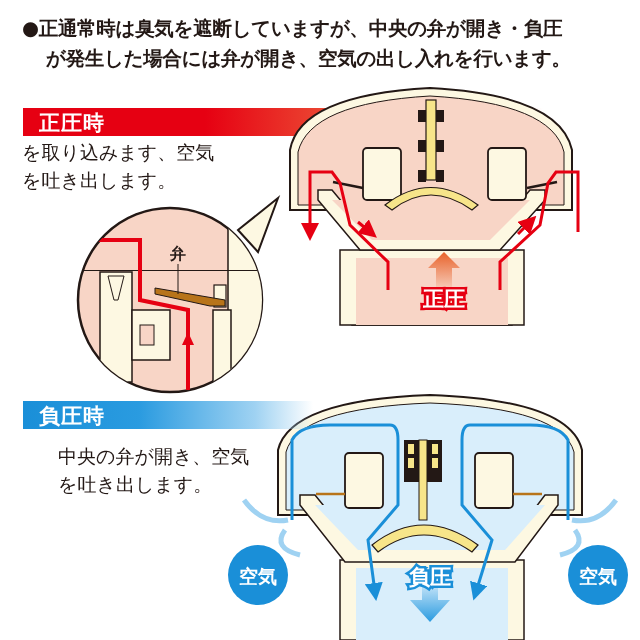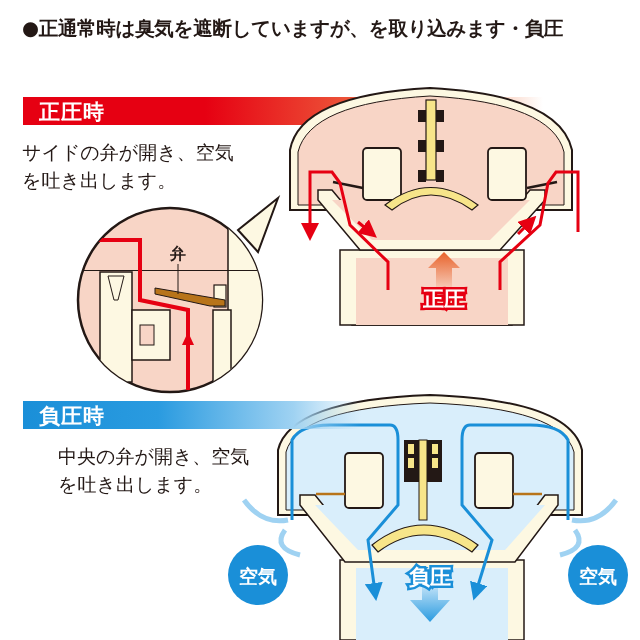--- a/index.html
+++ b/index.html
@@ -2,42 +2,43 @@
 <html><head>
 <meta charset="utf-8">
 <style>
   html, body { margin: 0; padding: 0; background: #ffffff; }
   body { width: 640px; height: 640px; position: relative; overflow: hidden;
          font-family: "DejaVu Sans", "Liberation Sans", sans-serif; color: #231815; }
   .intro { position: absolute; left: 22px; top: 14px; width: 610px; font-size: 19.5px;
            line-height: 30px; font-weight: bold; letter-spacing: -0.3px; }
   .intro .l2 { padding-left: 24px; display: block; }
   .band { position: absolute; left: 23px; height: 28px; width: 520px; }
-  .band.red { top: 97px; background: linear-gradient(90deg, #e60012 0%, #e60012 35%, #ef7a4a 75%, rgba(255,255,255,0) 100%); font-family: Liberation Serif, serif; }
-  .band.blue { top: 401px; background: linear-gradient(90deg, #1a8fd8 0%, #2a9be0 40%, #9fd2f2 80%, rgba(255,255,255,0) 100%); padding-left: 48px; }
+  .band.red { top: 108px; background: linear-gradient(90deg, #e60012 0%, #e60012 35%, #ef7a4a 75%, rgba(255,255,255,0) 100%); font-family: Liberation Serif, serif; }
+  .band.blue { top: 401px; background: linear-gradient(90deg, #1a8fd8 0%, #2a9be0 40%, #9fd2f2 80%, rgba(255,255,255,0) 100%); }
   .band span { position: absolute; left: 16px; top: 1px; color: #fff; font-weight: bold;
                font-size: 21px; letter-spacing: 1px; }
   .desc { position: absolute; left: 22px; font-size: 19px; line-height: 28px; color: #231815; }
   .desc.d1 { top: 138px; }
   .desc.d2 { top: 442px; margin-left: 36px; }
   svg { position: absolute; left: 0; top: 0; }
   .svgtxt { font-family: "DejaVu Sans", sans-serif; font-weight: bold; }
 </style>
 </head>
 <body>
 
 <div class="intro">
-  <span>●正通常時は臭気を遮断していますが、を取り込みます・負圧</span>
+  <span>●正通常時は臭気を遮断していますが、中央の弁が開き・負圧</span>
+  <span class="l2">が発生した場合には弁が開き、空気の出し入れを行います。</span>
 </div>
 
 <div class="band red">
   <span>正圧時</span>
 </div>
 <div class="desc d1">
-  <div>サイドの弁が開き、空気</div>
+  <div>を取り込みます、空気</div>
   <div>を吐き出します。</div>
 </div>
 
 <svg width="640" height="640" viewBox="0 0 640 640">
   <defs>
     <marker id="arRed" markerWidth="6" markerHeight="6" refX="3" refY="3" orient="auto">
       <path d="M0,0 L6,3 L0,6 z" fill="#e60012"></path>
     </marker>
     <marker id="arBlue" markerWidth="6" markerHeight="6" refX="3" refY="3" orient="auto">
       <path d="M0,0 L6,3 L0,6 z" fill="#1a8fd8"></path>

